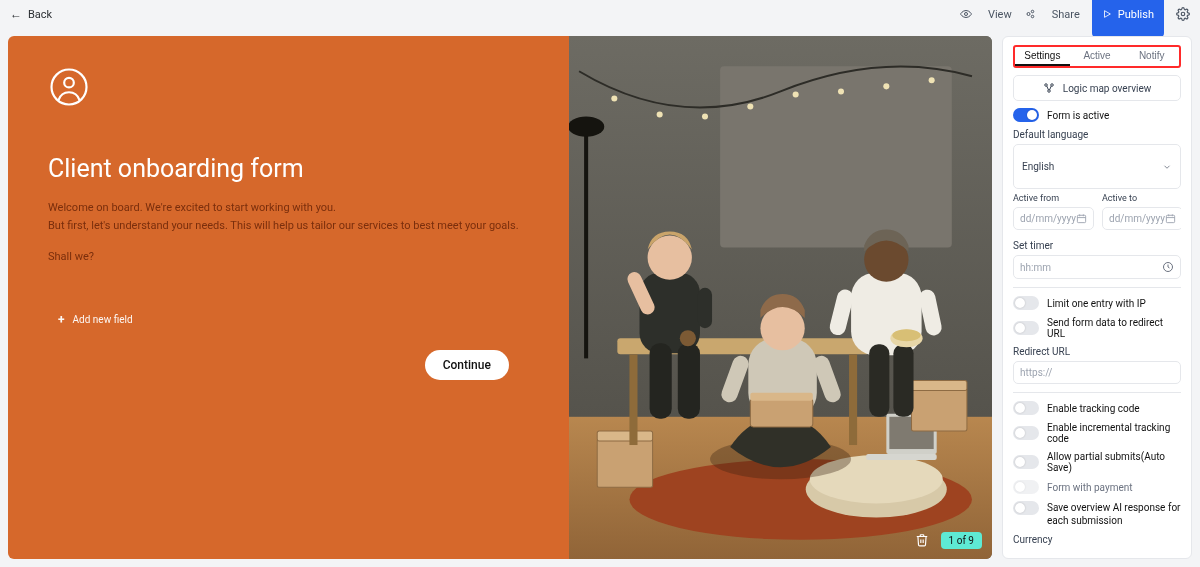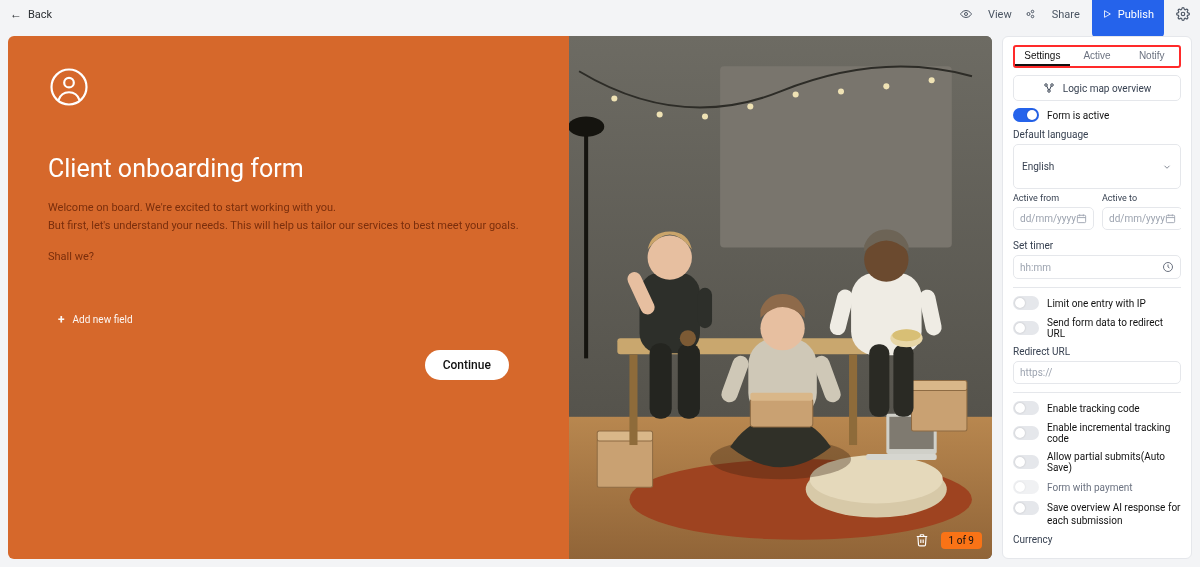--- a/index.html
+++ b/index.html
@@ -38,21 +38,21 @@
   .form-title{font-size:25px;font-weight:400;color:#fff;margin:46px 0 16px}
   .form-desc{font-size:11px;line-height:1.6;color:var(--orange-text)}
   .addfield{display:flex;align-items:center;gap:8px;color:#fff;font-size:10px;margin-top:48px;cursor:pointer;opacity:.95}
   .addfield .plus{font-weight:700;font-size:12px;line-height:1;margin-left:10px}
   .continue{align-self:flex-end;margin-top:24px;margin-right:20px;background:#fff;color:#111;border-radius:999px;padding:8px 18px;font-size:12px;font-weight:500;cursor:pointer}
   .canvas-right{flex:1;position:relative;background:#6b6b64}
   .scene{position:absolute;inset:0}
   
   .pager{position:absolute;right:10px;bottom:8px;display:flex;align-items:center;gap:8px}
   .pager .trash{width:22px;height:22px;border-radius:4px;display:flex;align-items:center;justify-content:center;cursor:pointer}
-  .pager .pagebox{background:#f97316;border-radius:4px;padding:3px 8px;font-size:10px;color:#111}
+  .pager .pagebox{background:#5eead4;border-radius:4px;padding:3px 8px;font-size:10px;color:#111}
 
   
   .panel{width:190px;background:var(--panel);border:1px solid var(--border);border-radius:6px;padding:8px 10px;display:flex;flex-direction:column;overflow:hidden}
   .tabs{position:relative;display:flex;border:2px solid #ff2a2a;border-radius:3px;padding:0 0 2px;margin-bottom:7px}
   .tab{flex:1;text-align:center;font-size:10px;color:var(--muted);padding:3px 0;cursor:pointer;border:none;background:transparent}
   .tab.active{color:#111;font-weight:400;position:relative}
   .tab.active::after{content:"";position:absolute;left:0;right:0;bottom:-2px;height:2px;background:#111}
   .logicmap{border:1px solid var(--border);border-radius:5px;font-size:10px;color:#374151;padding:6px 4px;display:flex;align-items:center;justify-content:center;gap:8px;cursor:pointer;margin-bottom:6px}
   .row{display:flex;align-items:center;gap:8px;font-size:10px;color:#111;margin:7px 0}
   .row.muted{color:var(--muted)}

